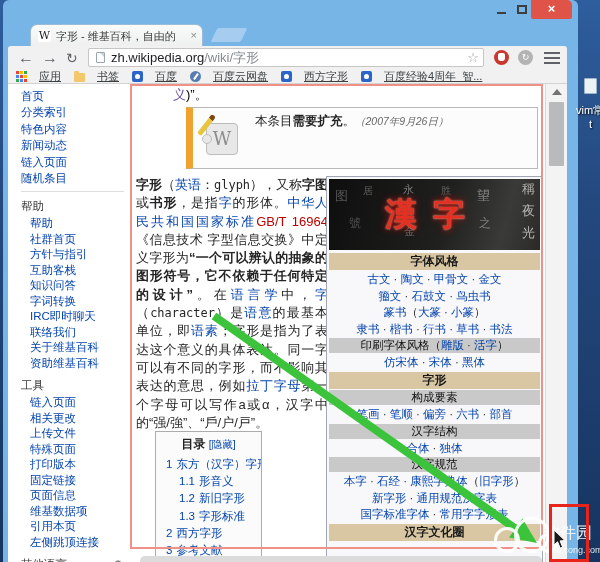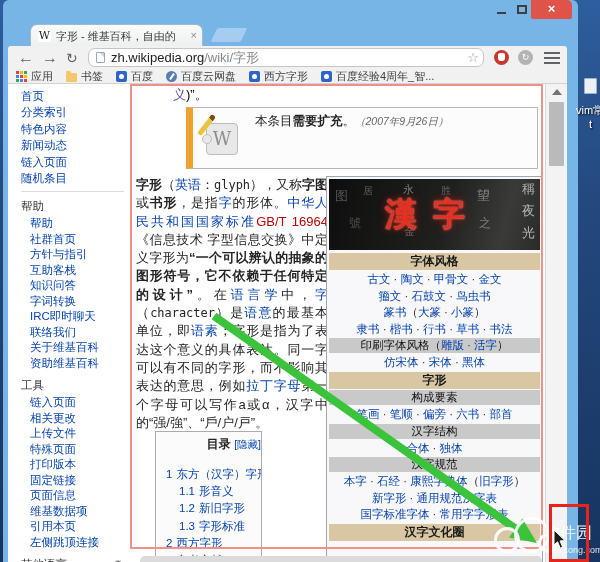--- a/index.html
+++ b/index.html
@@ -32,36 +32,36 @@
   #tab-title{position:absolute;left:25px;top:4px;width:126px;height:14px;overflow:hidden;
     font-size:11px;color:#383838;white-space:nowrap;}
   #tab-close{position:absolute;right:5px;top:4px;font-size:11px;color:#8A8A8A;line-height:13px;}
   #newtab-btn{left:214px;top:28px;width:30px;height:14px;background:#A6CDEF;border-radius:2px;
     transform:skewX(-26deg);}
 
   #toolbar{left:8px;top:46px;width:559px;height:24px;background:#F1F1F1;border-radius:3px 3px 0 0;}
   .nav-glyph{position:absolute;top:1px;font-size:16px;color:#5F6368;line-height:22px;}
   #btn-back{left:10px;} #btn-fwd{left:34px;} #btn-reload{left:58px;font-size:14px;}
   #omnibox{position:absolute;left:80px;top:2px;width:396px;height:19px;background:#fff;
-    border:1px solid #C6C6C6;border-radius:7px;}
+    border:1px solid #C6C6C6;border-radius:2px;}
   #page-ic{position:absolute;left:7px;top:3px;width:9px;height:11px;background:#fff;border:1px solid #9AA7B0;border-radius:1px;}
   #page-ic:after{content:"";position:absolute;right:0;top:0;border:2px solid #C9D3D9;border-left-color:transparent;border-bottom-color:transparent;}
   #url{position:absolute;left:22px;top:1px;font-size:13px;line-height:16px;white-space:nowrap;}
   #url .host{color:#202124;} #url .path{color:#84898E;}
   #star{position:absolute;right:4px;top:0;font-size:13px;color:#A2A2A2;line-height:18px;}
   #abp-icon{position:absolute;left:486px;top:4px;width:15px;height:15px;border-radius:50%;background:#C7382E;}
   #abp-icon:after{content:"";position:absolute;left:4px;top:3px;width:7px;height:8px;background:#fff;border-radius:2px 2px 3px 3px;}
   #ext2-icon{position:absolute;left:510px;top:4px;width:15px;height:15px;border-radius:50%;background:#B3B3B3;
     color:#fff;font-size:9px;text-align:center;line-height:15px;}
   #menu-icon{position:absolute;left:536px;top:6px;width:16px;height:12px;
     background:linear-gradient(#5F6368 2px,transparent 2px,transparent 5px,#5F6368 5px,#5F6368 7px,transparent 7px,transparent 10px,#5F6368 10px);}
 
   #bookmarks-bar{left:8px;top:70px;width:559px;height:14px;background:#F1F1F1;border-bottom:1px solid #D3D3D3;
     display:flex;align-items:center;gap:13px;padding-left:8px;}
-  .bm{display:flex;align-items:center;gap:4px;font-size:11px;color:#3C4043;white-space:nowrap;}
+  .bm{display:flex;align-items:center;gap:12px;font-size:11px;color:#3C4043;white-space:nowrap;text-decoration:underline;}
   .bm-ic{width:11px;height:11px;flex:none;}
   .ic-folder-icon{background:#F5C76D;border-radius:1px;position:relative;height:9px;margin-top:1px;}
   .ic-folder-icon:before{content:"";position:absolute;left:0;top:-2px;width:5px;height:2px;background:#F5C76D;border-radius:1px 1px 0 0;}
   .ic-baidu-icon,.ic-baidu-exp-icon,.ic-baidu-exp2-icon{background:#2D64C8;border-radius:2px;position:relative;}
   .ic-baidu-icon:after,.ic-baidu-exp-icon:after,.ic-baidu-exp2-icon:after{content:"";position:absolute;left:3px;top:3px;width:5px;height:5px;background:#fff;border-radius:50% 50% 40% 40%;}
   .ic-baidu-pan-icon{background:#5A7DB0;border-radius:50%;position:relative;}
   .ic-baidu-pan-icon:after{content:"";position:absolute;left:5px;top:2px;width:2px;height:7px;background:#fff;transform:rotate(35deg);}
 
   
   #page{left:8px;top:84px;width:537px;height:478px;background:#fff;font-size:12px;}
@@ -84,21 +84,21 @@
   #puzzle:before{content:"";position:absolute;left:-5px;top:10px;width:8px;height:8px;background:#E8E8E8;border:1px solid #BDBDBD;border-radius:50%;}
   #brush{position:absolute;left:2px;top:-4px;width:5px;height:24px;background:linear-gradient(#7A4A12 0 5px,#E8C440 5px);
     transform:rotate(38deg);border-radius:2px;}
   #notice-line1{position:absolute;left:62px;top:5px;font-size:12.5px;color:#222;white-space:nowrap;}
   #notice-body{position:absolute;left:62px;top:23px;width:284px;font-size:11.5px;line-height:16.5px;color:#222;}
 
   #paragraph{left:128px;top:92px;width:192px;font-size:13px;line-height:18.3px;color:#252525;text-align:justify;}
 
   #toc-box{left:147px;top:347px;width:107px;height:131px;background:#FBFBFB;border:1px solid #ACACAC;
     overflow:hidden;padding-top:4px;}
-  #toc-head{text-align:right;font-size:12px;margin-bottom:13px;}
+  #toc-head{text-align:center;font-size:12px;margin-bottom:3px;}
   #toc-title{font-weight:bold;color:#222;}
   #toc-toggle{color:var(--link);font-size:10.5px;cursor:pointer;}
   .toc-row{font-size:11.5px;line-height:17.2px;color:var(--link);white-space:nowrap;cursor:pointer;}
   .toc-num{margin-right:4px;}
 
   
   #infobox{left:318px;top:92px;width:217px;height:386px;background:#F8F8FA;border:1px solid #A0A7B2;
     overflow:hidden;padding:2px;}
   #hanzi-img{position:relative;width:211px;height:71px;overflow:hidden;
     background:linear-gradient(105deg,#0E0E0E 0%,#20201E 55%,#3A3A38 82%,#2A2A28 100%);margin-bottom:3px;}

